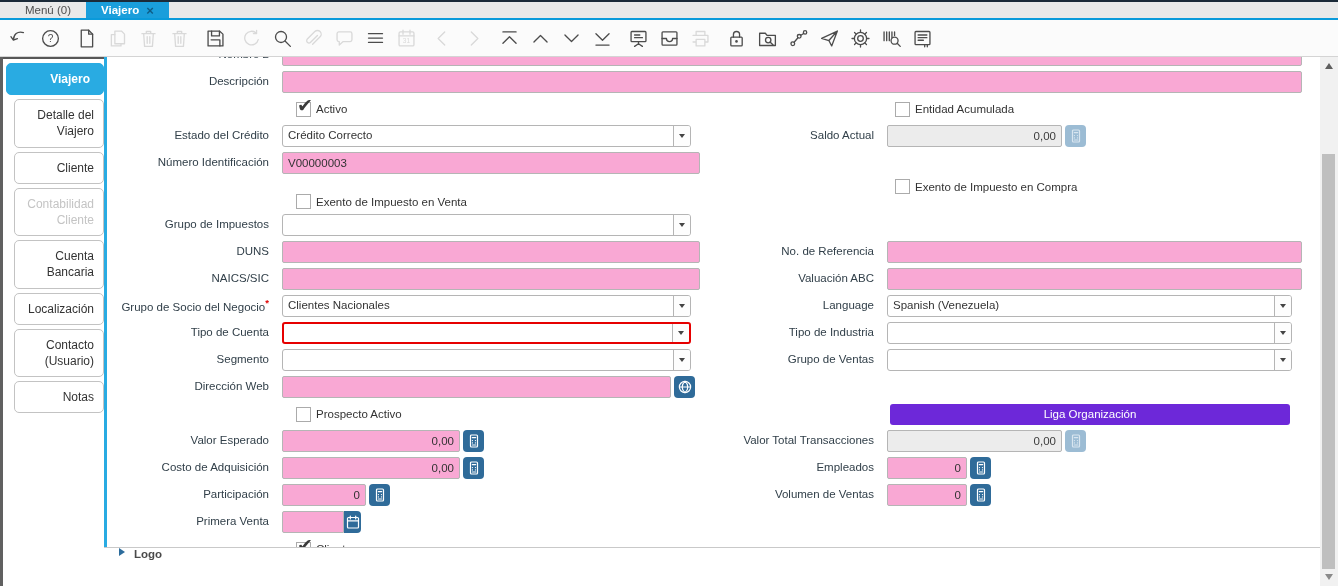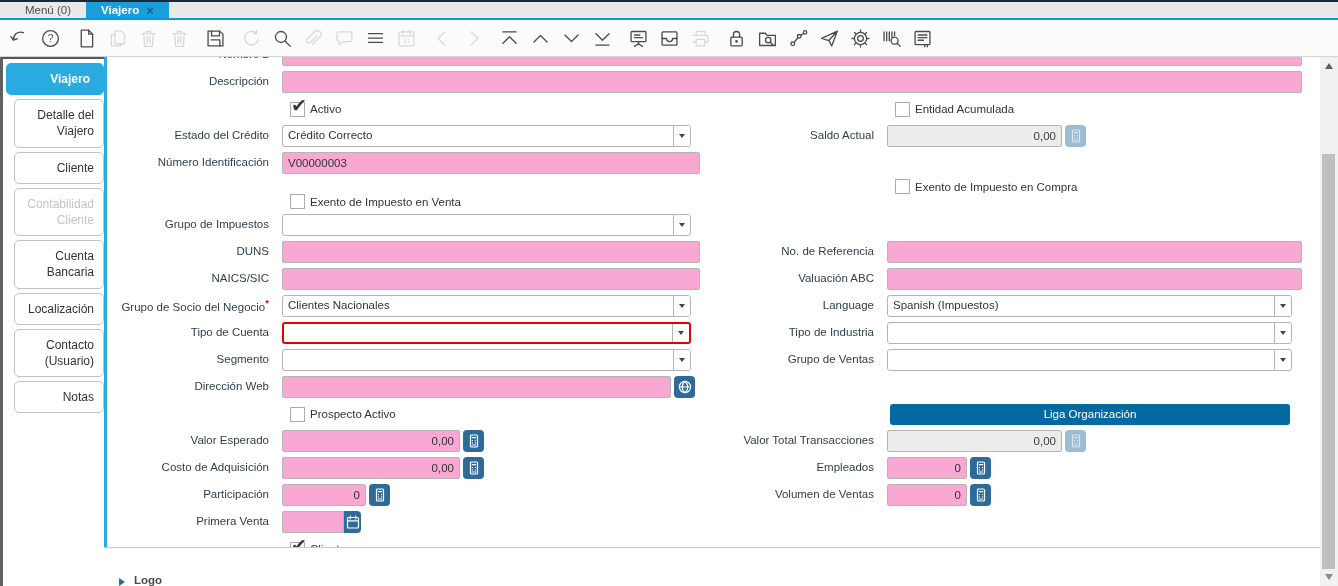--- a/index.html
+++ b/index.html
@@ -17,21 +17,21 @@
 .tbtn svg{width:21px;height:21px;display:block;fill:none;stroke:currentColor;stroke-width:1.5;stroke-linecap:round;stroke-linejoin:round}
 .gp{margin-left:5px}
 
 .bodyrow{display:flex;height:529px;border-left:3px solid #606060}
 .sidebar{width:101px;flex:none;background:#fff;border-top:2px solid #575757;padding-top:4px}
 .stab{margin:0 0 4px auto;width:90px;border:1px solid #c3c3c3;border-radius:5px;background:#fff;text-align:right;padding:7px 9px;color:#333;cursor:pointer;font-size:12px;line-height:1.35}
 .stab.active{width:98px;background:#29abe2;border-color:#29abe2;color:#fff;font-weight:bold;text-align:right;padding-right:13px}
 .stab.disabled{color:#c4c4c4;cursor:default}
 .content{flex:1;display:flex;flex-direction:column;min-width:0}
 .form-scroll{height:506px;overflow:hidden;border-left:3px solid #29abe2;padding-left:8px;padding-top:0}
-.logo-bar{height:40px;border-top:1px solid #c9c9c9;display:flex;align-items:flex-end;gap:9px;padding-left:15px;color:#4a4a4a;font-weight:bold;cursor:pointer}
+.logo-bar{height:40px;border-top:1px solid #c9c9c9;display:flex;align-items:flex-start;gap:9px;padding-left:15px;color:#4a4a4a;font-weight:bold;cursor:pointer}
 .tri{width:0;height:0;border-left:6px solid #2c6c9c;border-top:4.5px solid transparent;border-bottom:4.5px solid transparent}
 
 .scrollcol{width:18px;flex:none;background:#f1f1f1;position:relative}
 .sarrow{position:absolute;left:5px;width:0;height:0;border-left:4.5px solid transparent;border-right:4.5px solid transparent}
 .sarrow.up{top:6px;border-bottom:6px solid #5f5f5f}
 .sarrow.down{bottom:6px;border-top:6px solid #8a8a8a}
 .sthumb{position:absolute;left:2px;top:97px;width:13px;height:415px;background:#bfbfbf;cursor:pointer}
 
 .form-row{display:grid;grid-template-columns:155px 418px 163px 415px;column-gap:12px;align-items:center;margin-bottom:5px;min-height:22px}
 .row-clip{margin-top:-13px}
@@ -45,29 +45,29 @@
 .tin.num{text-align:right}
 .tin.ro{background:#ececec;color:#3c3c3c}
 .w-sal{width:175px}.w-val{width:178px}.w-par{width:84px}.w-emp{width:80px}.w-web{width:389px}.w-dat{width:62px;border-radius:2px 0 0 2px}
 .combo{height:22px;border:1px solid #b5b5b5;border-radius:3px;background:#fff;display:flex;align-items:stretch;width:409px}
 .combo.r{width:405px}
 .combo.red{border:2px solid #e60000}
 .cval{flex:1;padding:3px 5px;overflow:hidden;white-space:nowrap;color:#333}
 .cbtn{width:17px;border-left:1px solid #b5b5b5;display:flex;align-items:center;justify-content:center;background:#fdfdfd;border-radius:0 2px 2px 0;cursor:pointer}
 .cbtn i{width:0;height:0;border-left:3.5px solid transparent;border-right:3.5px solid transparent;border-top:4.5px solid #444}
 .cbrow{display:flex;align-items:center;gap:5px}
-.ml13{margin-left:8px}.ml8{margin-left:8px}
+.ml13{margin-left:14px}.ml8{margin-left:8px}
 .cb{width:15px;height:15px;border:1px solid #ababab;background:#fff;position:relative;flex:none;cursor:pointer}
 .cb.checked::after{content:"✔";position:absolute;left:0;top:-9px;font-size:19px;color:#3a3a3a}
 .btn-sq{width:21px;height:22px;border:none;border-radius:4px;background:#2f6b99;margin-left:3px;display:flex;align-items:center;justify-content:center;flex:none;cursor:pointer;padding:0}
 .btn-sq.dis{background:#9cbcd4}
 .btn-sq svg{width:16px;height:16px;fill:none;stroke:#fff;stroke-width:1.2;stroke-linecap:round;stroke-linejoin:round}
 .btn-sq.dis svg{stroke:#d9e6f0}
 .btn-att{margin-left:0;border-radius:0 4px 4px 0;width:17px}
-.liga{width:400px;height:21px;border:none;border-radius:3px;background:#0369a1;color:#fff;font:inherit;cursor:pointer;margin-left:3px}
+.liga{width:400px;height:21px;border:none;border-radius:3px;background:#6d28d9;color:#fff;font:inherit;cursor:pointer;margin-left:3px}
 </style>
 </head>
 <body>
 
 <div class="topbar">
   <div class="wtab">
       <span>Menú (0)</span>
     </div>
   <div class="wtab active">
       <span>Viajero</span>
@@ -350,21 +350,21 @@
             <div class="combo">
               <span class="cval">Clientes Nacionales</span>
               <span class="cbtn">
                 <i></i>
               </span>
             </div>
           </div>
         <span class="lab c3"><span class="lt u">Language</span></span>
         <div class="c4 flex">
             <div class="combo r">
-              <span class="cval">Spanish (Impuestos)</span>
+              <span class="cval">Spanish (Venezuela)</span>
               <span class="cbtn">
                 <i></i>
               </span>
             </div>
           </div>
       </div>
 
       <div class="form-row">
         <span class="lab"><span class="lt u">Tipo de Cuenta</span></span>
         <div class="c2 flex">

